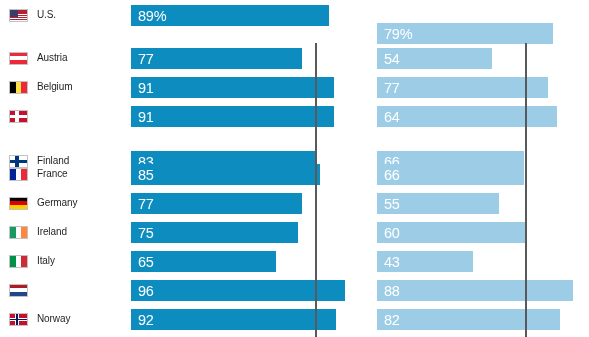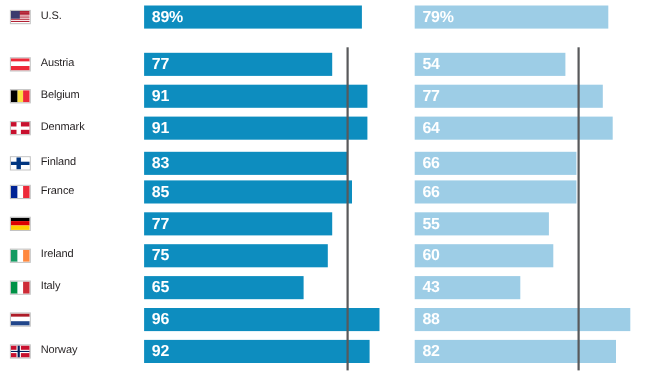--- a/index.html
+++ b/index.html
@@ -76,21 +76,21 @@
   .bar.dark  { background: #0d8dbf; }
   .bar.light { background: #9dcde6; }
 
   .bar-value {
     position: absolute;
     left: 7px;
     top: 50%;
     transform: translateY(-50%);
     color: #ffffff;
     font-size: 14.5px;
-    font-weight: bold;
+    font-weight: normal;
     letter-spacing: -0.2px;
     line-height: 1;
     white-space: nowrap;
   }
 
   
   .ref-line {
     position: absolute;
     width: 2px;
     background: #58595b;
@@ -141,21 +141,21 @@
             <span class="us-canton"></span>
           </span>
           <span class="country-name">U.S.</span>
         </div>
         <div class="panel left">
           <div class="bar dark" style="width: 198.203px; background: rgb(13, 141, 191);">
             <span class="bar-value">89%</span>
           </div>
         </div>
         <div class="panel right">
-          <div class="bar light" style="width: 175.933px; background: rgb(157, 205, 230);">
+          <div class="bar light" style="width: 175.933px; background: rgb(157, 205, 230); margin-top: 18px;">
             <span class="bar-value">79%</span>
           </div>
         </div>
       </div>
       <div class="row" style="top: 45px;">
         <div class="label-cell">
           <span class="flag">
             <span class="f-stripes-h">
               <i style="background:#ed2939"></i>
               <i style="background:#ffffff"></i>
@@ -163,21 +163,21 @@
             </span>
           </span>
           <span class="country-name">Austria</span>
         </div>
         <div class="panel left">
           <div class="bar dark" style="width: 171.479px; background: rgb(13, 141, 191);">
             <span class="bar-value">77</span>
           </div>
         </div>
         <div class="panel right">
-          <div class="bar light" style="width: 137px; background: rgb(157, 205, 230);">
+          <div class="bar light" style="width: 115px; background: rgb(157, 205, 230);">
             <span class="bar-value">54</span>
           </div>
         </div>
       </div>
       <div class="row" style="top: 74px;">
         <div class="label-cell">
           <span class="flag">
             <span class="f-stripes-v">
               <i style="background:#000000"></i>
               <i style="background:#fae042"></i>
@@ -197,34 +197,33 @@
           </div>
         </div>
       </div>
       <div class="row" style="top: 103px;">
         <div class="label-cell">
           <span class="flag">
             <span style="position:absolute;inset:0;background:#c8102e"></span>
             <span class="cross-h" style="left:0;top:4.2px;width:100%;height:3.4px;background:#ffffff"></span>
             <span class="cross-v" style="left:5.4px;top:0;width:3.4px;height:100%;background:#ffffff"></span>
           </span>
-          <span class="country-name">Denmark</span>
         </div>
         <div class="panel left">
           <div class="bar dark" style="width: 202.657px; background: rgb(13, 141, 191);">
             <span class="bar-value">91</span>
           </div>
         </div>
         <div class="panel right">
           <div class="bar light" style="width: 180.387px; background: rgb(157, 205, 230);">
             <span class="bar-value">64</span>
           </div>
         </div>
       </div>
-      <div class="row" style="top: 135px;">
+      <div class="row" style="top: 148px;">
         <div class="label-cell">
           <span class="flag">
             <span style="position:absolute;inset:0;background:#ffffff"></span>
             <span class="cross-h" style="left:0;top:4.2px;width:100%;height:3.4px;background:#003580"></span>
             <span class="cross-v" style="left:5.4px;top:0;width:3.4px;height:100%;background:#003580"></span>
           </span>
           <span class="country-name">Finland</span>
         </div>
         <div class="panel left">
           <div class="bar dark" style="width: 184.841px; background: rgb(13, 141, 191);">
@@ -261,20 +260,21 @@
       </div>
       <div class="row" style="top: 190px;">
         <div class="label-cell">
           <span class="flag">
             <span class="f-stripes-h">
               <i style="background:#000000"></i>
               <i style="background:#dd0000"></i>
               <i style="background:#ffce00"></i>
             </span>
           </span>
+          <span class="country-name">Germany</span>
         </div>
         <div class="panel left">
           <div class="bar dark" style="width: 171.479px; background: rgb(13, 141, 191);">
             <span class="bar-value">77</span>
           </div>
         </div>
         <div class="panel right">
           <div class="bar light" style="width: 122.485px; background: rgb(157, 205, 230);">
             <span class="bar-value">55</span>
           </div>
@@ -290,21 +290,21 @@
             </span>
           </span>
           <span class="country-name">Ireland</span>
         </div>
         <div class="panel left">
           <div class="bar dark" style="width: 167.025px; background: rgb(13, 141, 191);">
             <span class="bar-value">75</span>
           </div>
         </div>
         <div class="panel right">
-          <div class="bar light" style="width: 126px; background: rgb(157, 205, 230);">
+          <div class="bar light" style="width: 148px; background: rgb(157, 205, 230);">
             <span class="bar-value">60</span>
           </div>
         </div>
       </div>
       <div class="row" style="top: 248px; padding-left: 19px;">
         <div class="label-cell">
           <span class="flag">
             <span class="f-stripes-v">
               <i style="background:#009246"></i>
               <i style="background:#ffffff"></i>

